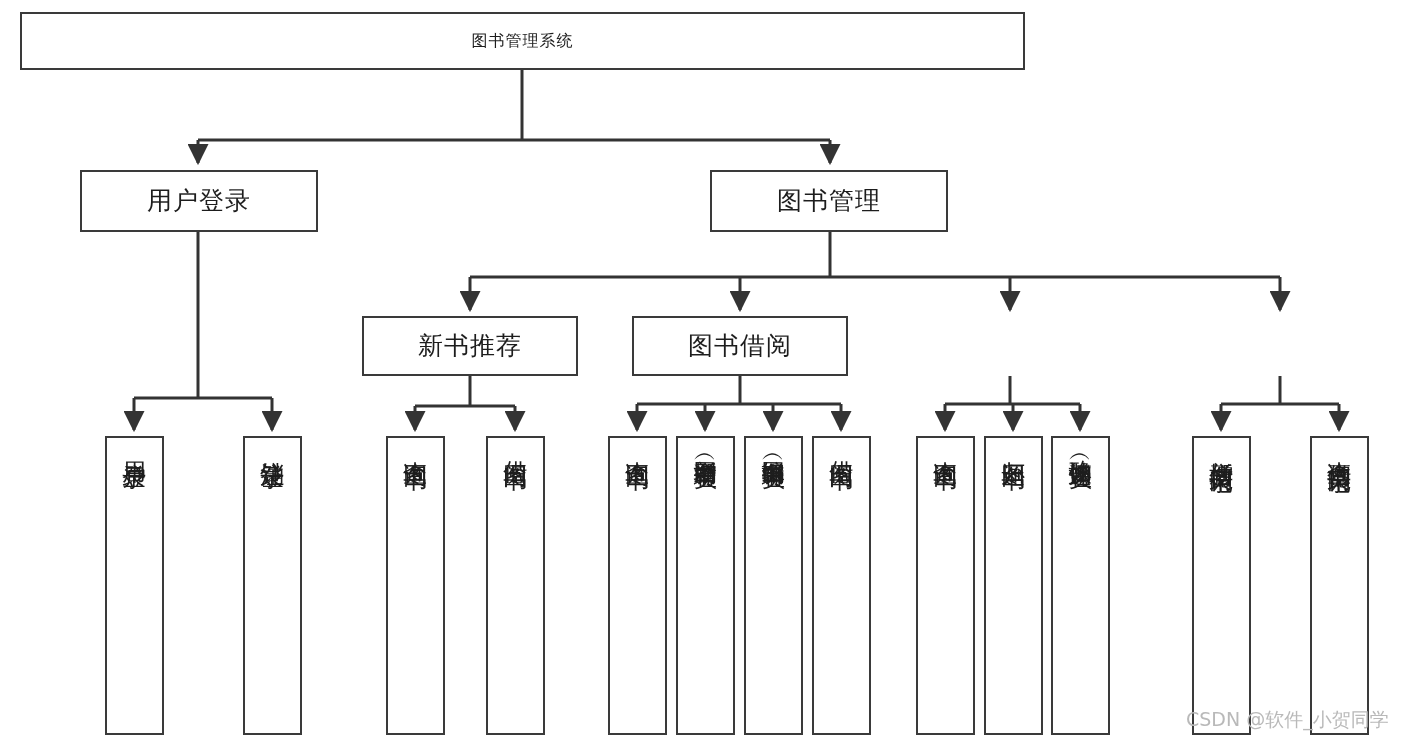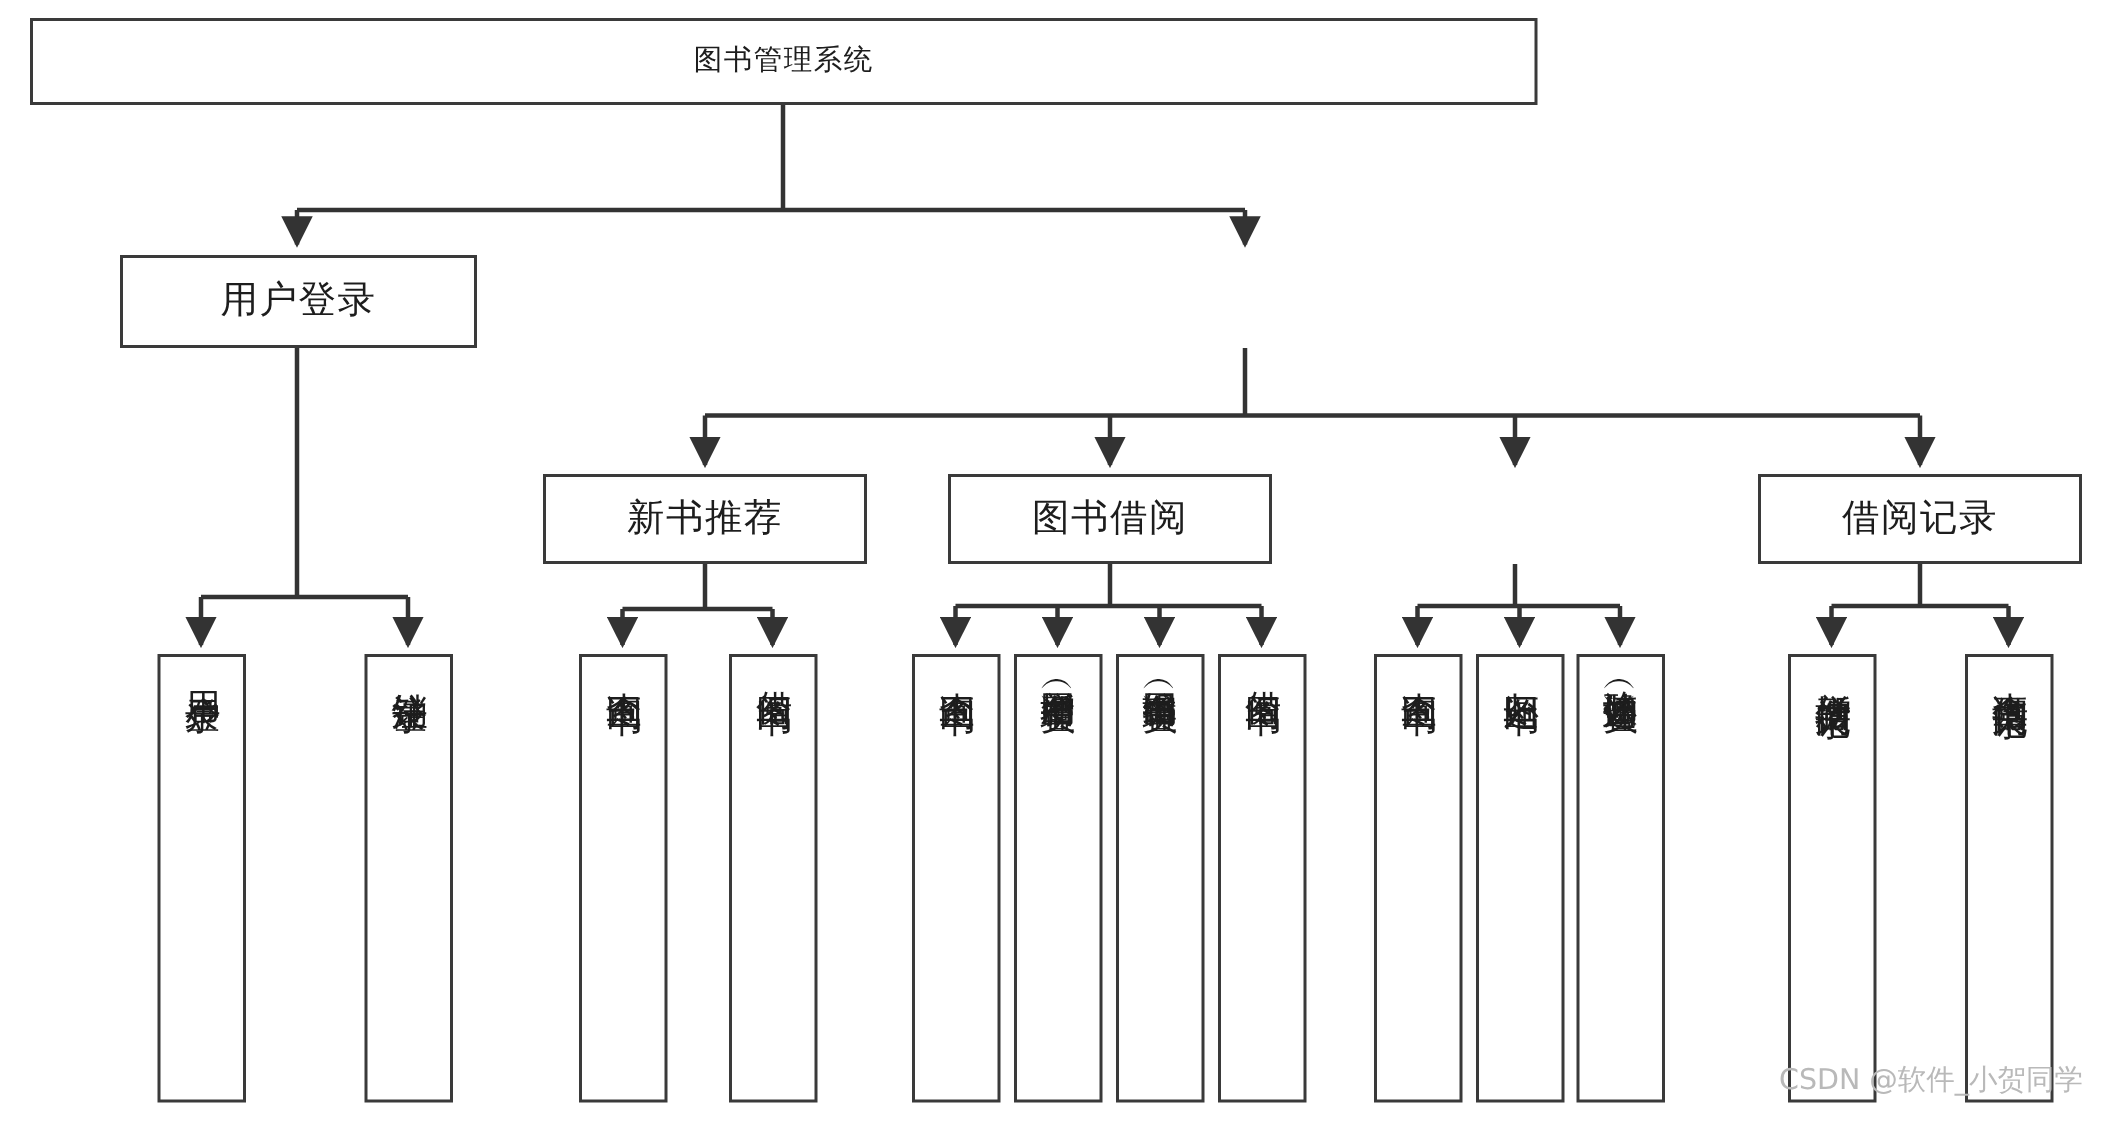--- a/index.html
+++ b/index.html
@@ -34,21 +34,21 @@
     display:block;
     text-align:center;
     line-height:1.18;
     white-space:nowrap;
   }
   
   .h-node .node-label{
     font-size:25px;
     letter-spacing:1px;
   }
-  .root-node .node-label{font-size:19px;}
+  .root-node .node-label{font-size:16px;}
   
   .v-node{
     align-items:flex-start;
     justify-content:center;
     padding-top:4px;
   }
   .v-node .node-label{
     writing-mode:vertical-rl;
     text-orientation:upright;
     font-size:24px;
@@ -124,29 +124,29 @@
     </g>
   </svg>
 
   <div class="node h-node root-node" style="left:20px;top:12px;width:1005px;height:58px;">
     <span class="node-label">图书管理系统</span>
   </div>
 
   <div class="node h-node" style="left:80px;top:170px;width:238px;height:62px;">
     <span class="node-label">用户登录</span>
   </div>
+  <div class="node h-node" style="left:710px;top:170px;width:238px;height:62px;">
+    <span class="node-label">图书管理</span>
+  </div>
 
   <div class="node h-node" style="left:362px;top:316px;width:216px;height:60px;">
     <span class="node-label">新书推荐</span>
   </div>
   <div class="node h-node" style="left:632px;top:316px;width:216px;height:60px;">
     <span class="node-label">图书借阅</span>
-  </div>
-  <div class="node h-node" style="left:1172px;top:316px;width:216px;height:60px;">
-    <span class="node-label">借阅记录</span>
   </div>
 
   <div class="node v-node" style="left:105px;top:436px;width:59px;height:299px;">
     <span class="node-label">用户登录</span>
   </div>
   <div class="node v-node" style="left:243px;top:436px;width:59px;height:299px;">
     <span class="node-label">注销登录</span>
   </div>
 
   <div class="node v-node" style="left:386px;top:436px;width:59px;height:299px;">

